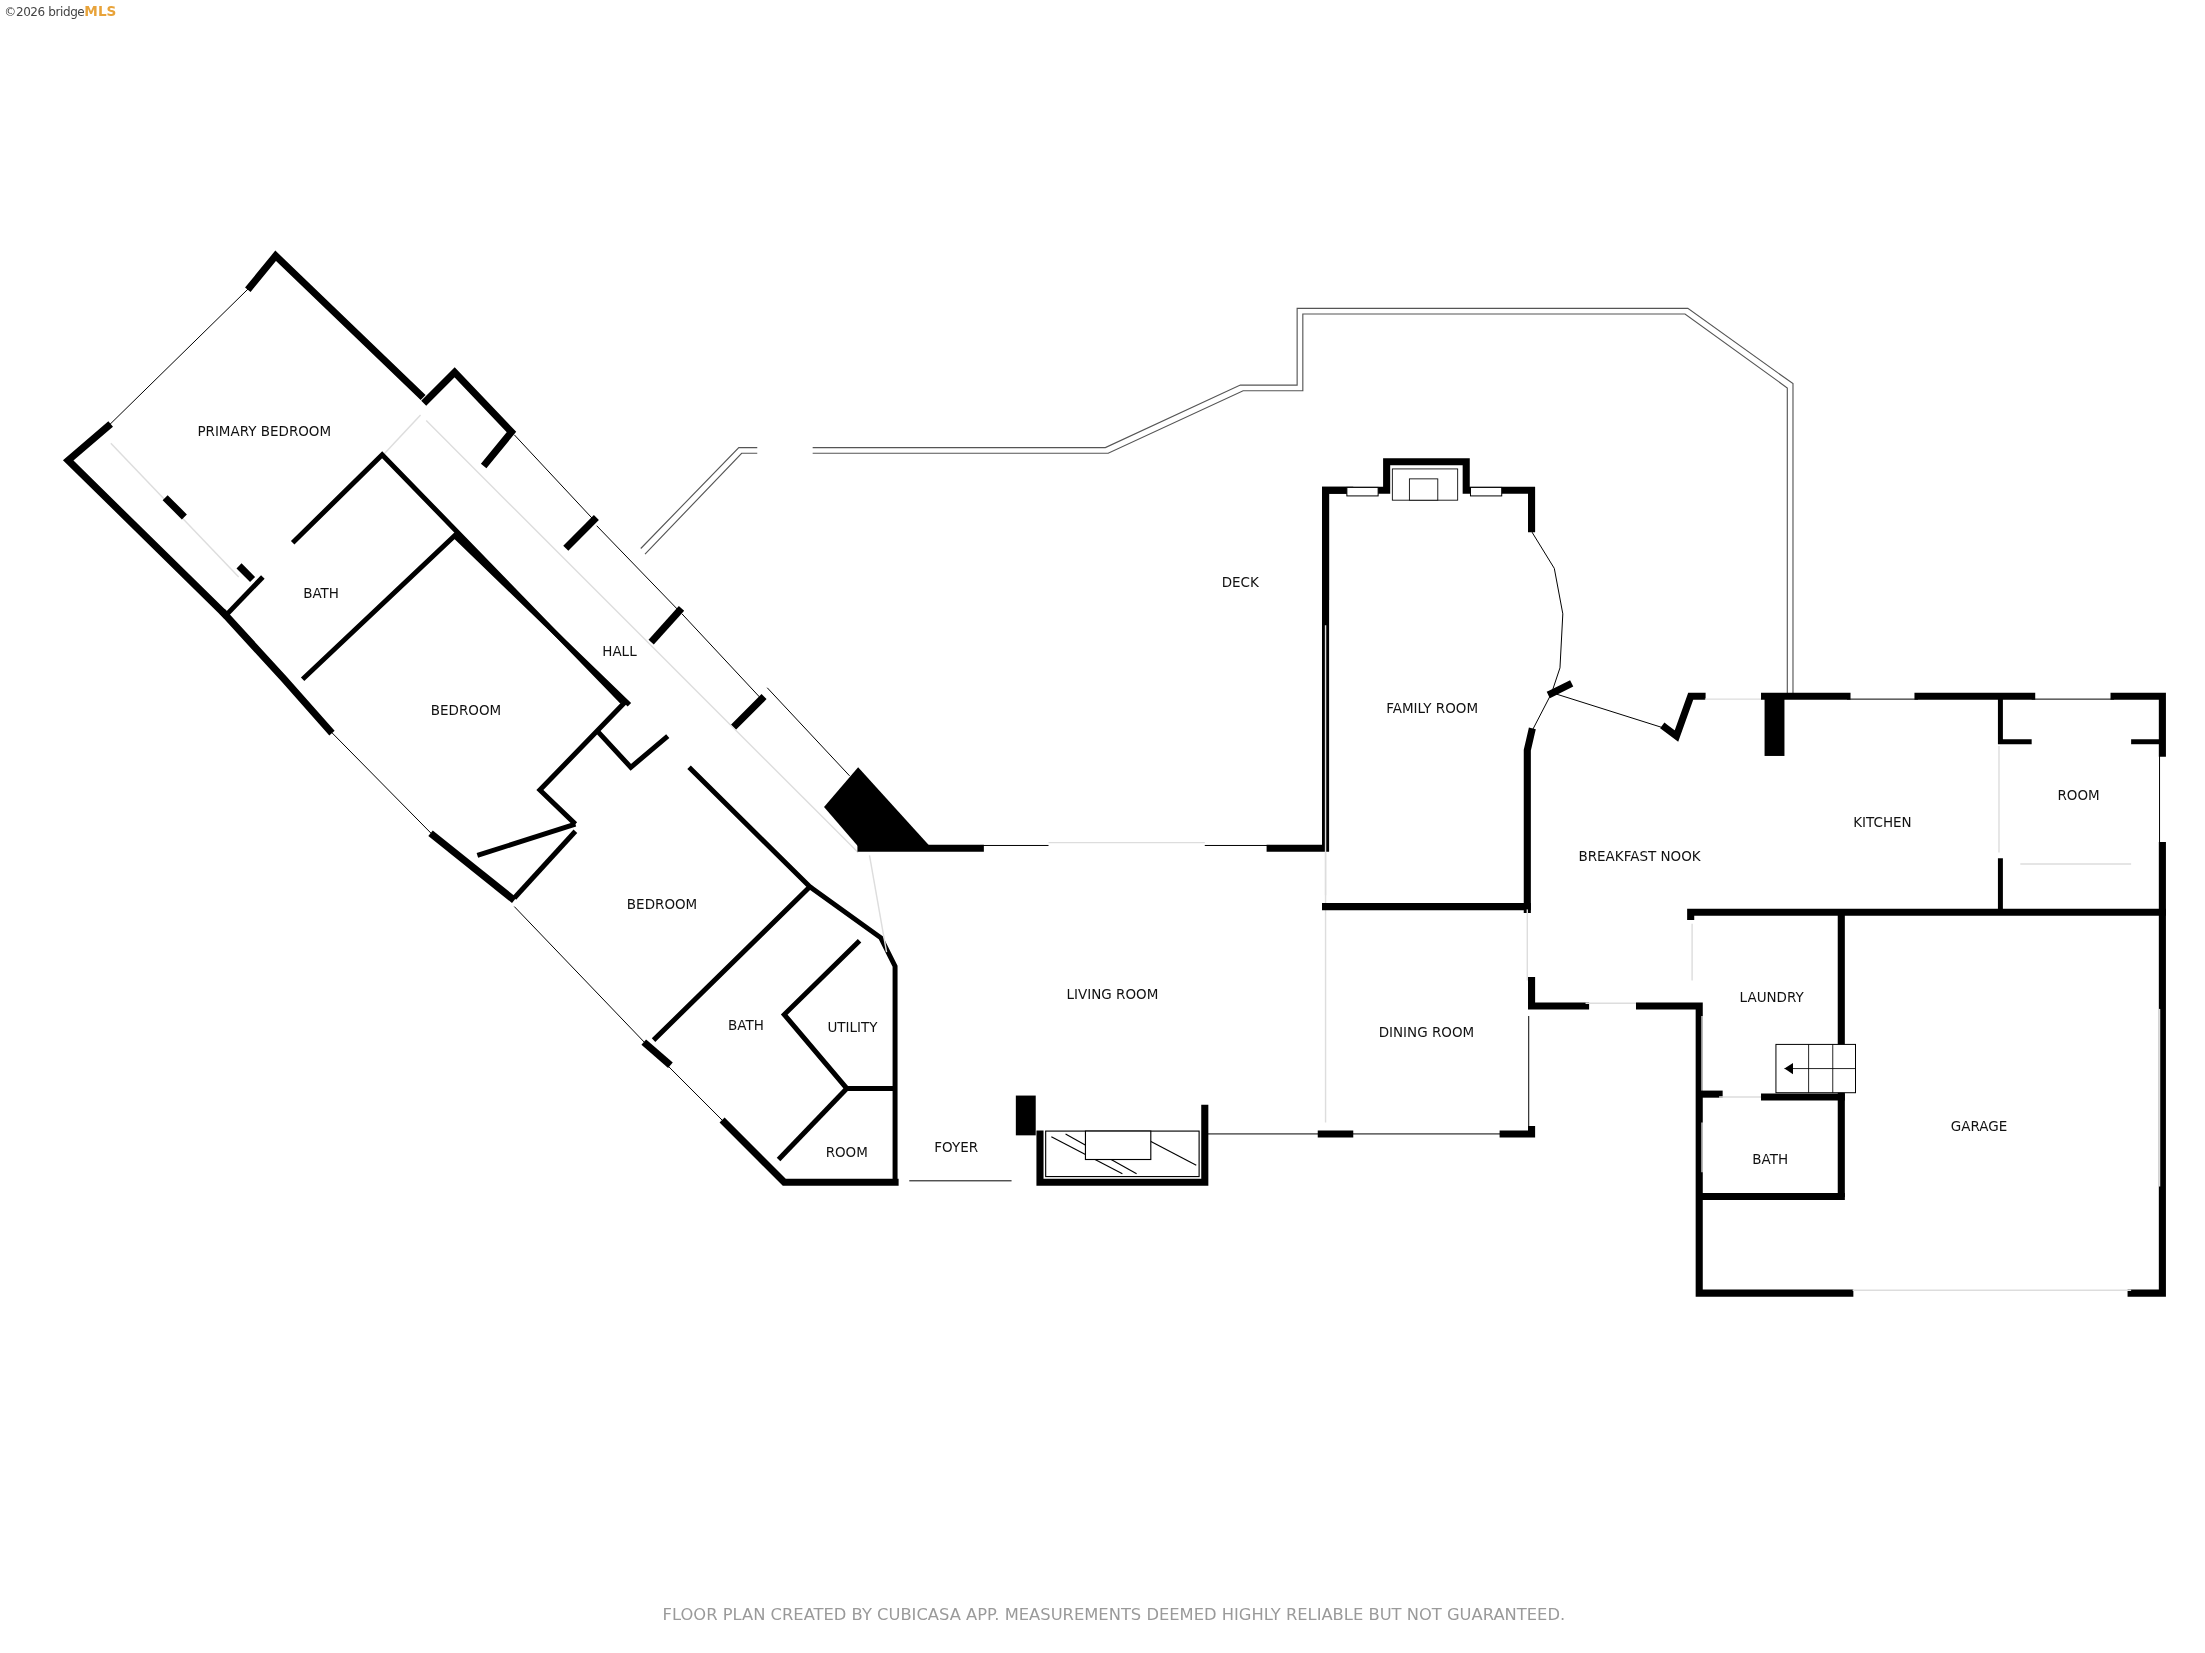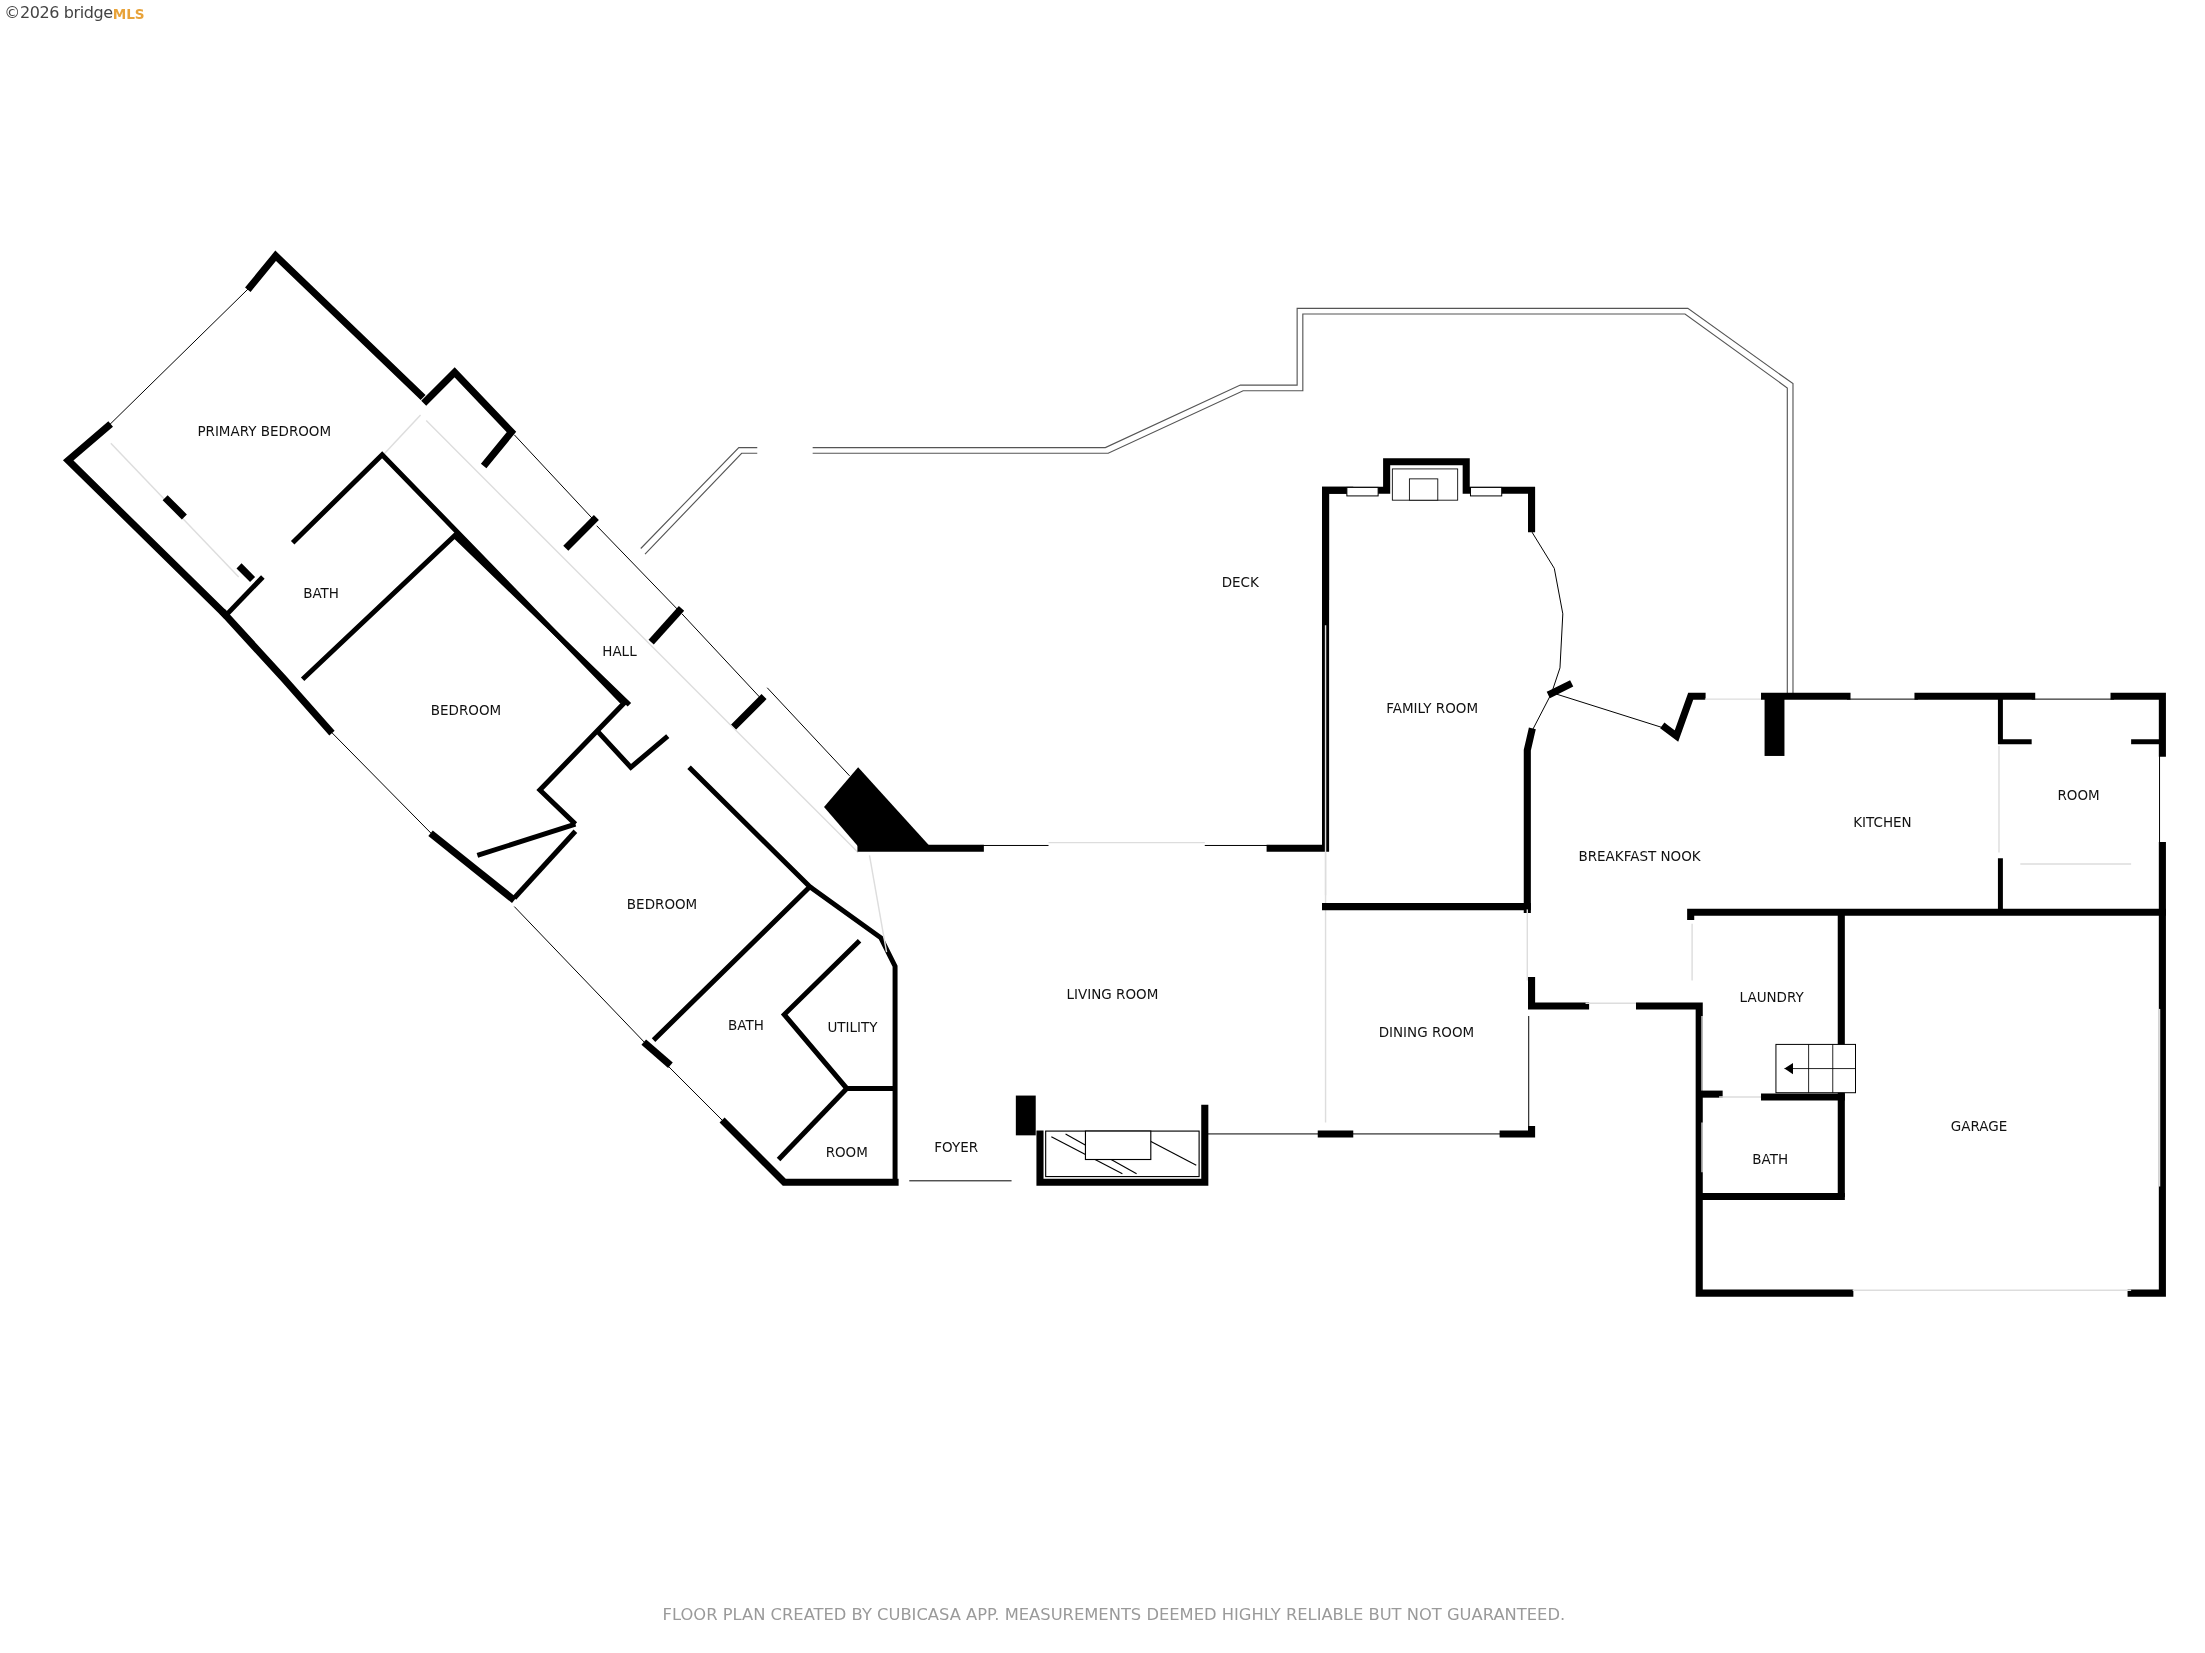--- a/index.html
+++ b/index.html
@@ -1,18 +1,18 @@
 <!DOCTYPE html>
 <html style="font-size:11.5px"><head>
 <meta charset="utf-8">
 <style>
   html, body { margin:0; padding:0; background:#ffffff; }
   body { width:2205px; height:1654px; position:relative; overflow:hidden; font-family:"Liberation Sans", sans-serif; }
   .watermark { position:absolute; left:4.3px; top:2.9px; display:flex; align-items:flex-end; gap:0; font-family:"DejaVu Sans", sans-serif; }
-  .wm-copy { font-size:16px; color:#444; letter-spacing:-0.4px; }
+  .wm-copy { font-size:12px; color:#444; letter-spacing:-0.4px; }
   .wm-mls { font-size:13.6px; color:#e8a33a; font-weight:bold;text-align:center; }
   svg#plan { position:absolute; left:0; top:0; width:2205px; height:1654px; }
   .label { font-family:"DejaVu Sans", sans-serif; font-size:9.5px; fill:#111; text-anchor:middle; }
   .footer { font-family:"DejaVu Sans", sans-serif; font-size:11.5px; fill:#9a9a9a; text-anchor:middle; }
   .w { stroke:#000; stroke-width:5; fill:none; stroke-linecap:square; }
   .wt { stroke:#000; stroke-width:3.5; fill:none; }
   .win { stroke:#000; stroke-width:0.7; fill:#fff; }
   .gap { stroke:#ddd; stroke-width:1; fill:none; }
   .deck { stroke:#555; stroke-width:0.8; fill:none; }
 </style>

